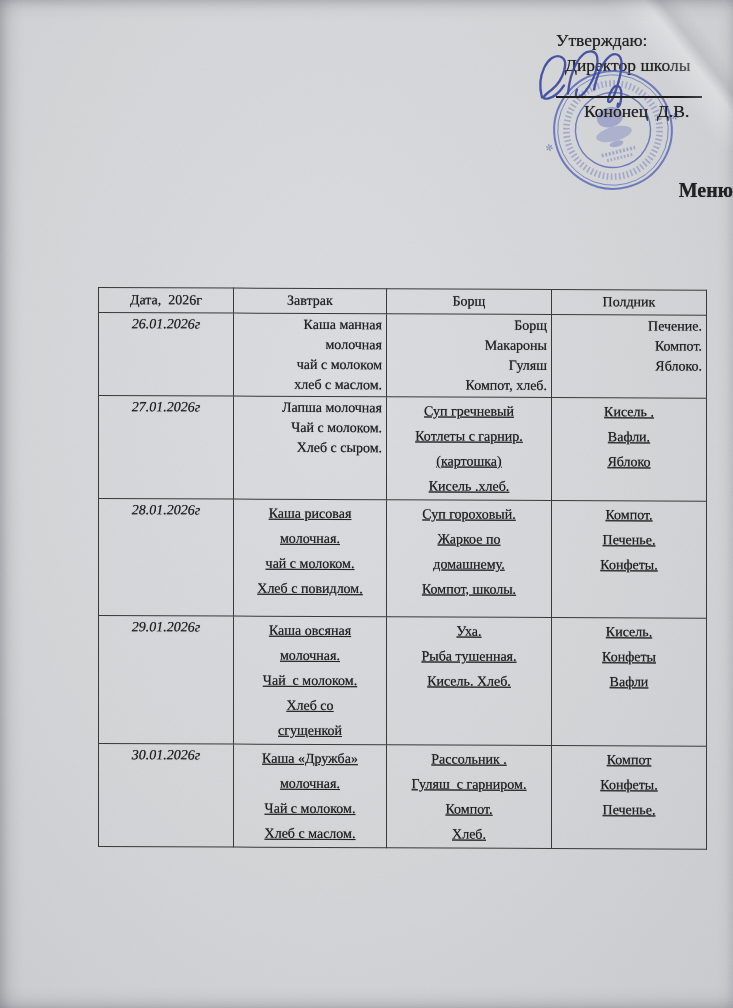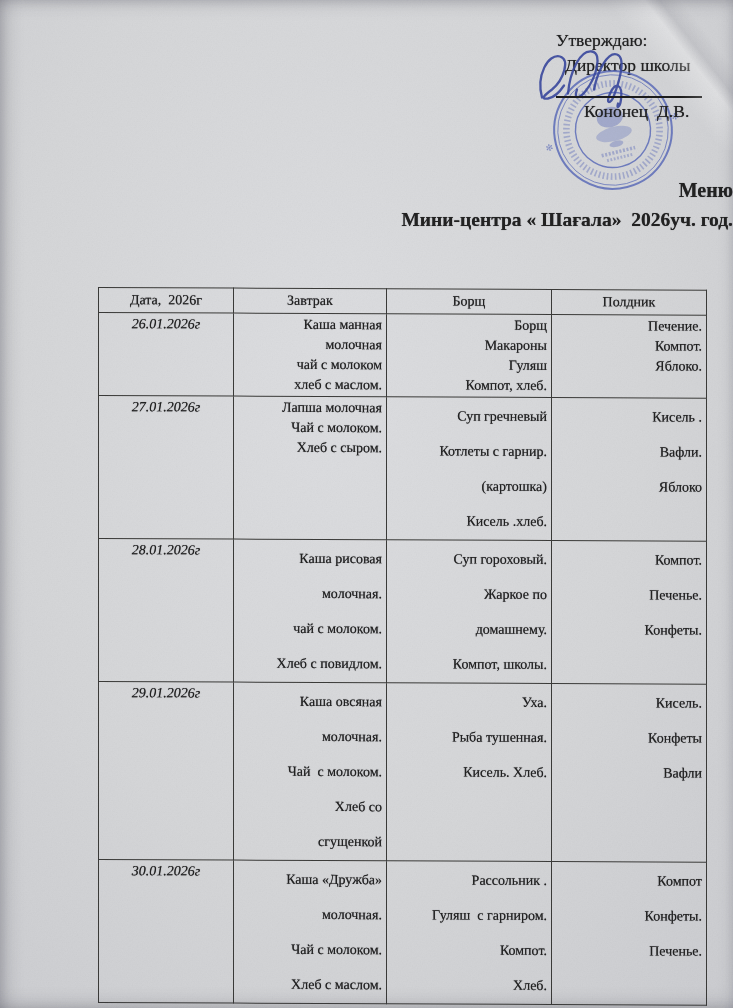--- a/index.html
+++ b/index.html
@@ -32,21 +32,21 @@
   }
   table.menu th,table.menu td{
     border:1.5px solid #3a3a38;
     font-size:14px;font-weight:400;vertical-align:top;
     white-space:pre-line;padding:1px 4px;
     text-shadow:0 0 0.7px rgba(30,30,35,.75);
   }
   table.menu th{height:22px;text-align:center;line-height:22px;}
   td.date{text-align:center;line-height:20px;padding-top:3px;font-style:italic;}
   td.ctr{text-align:right;line-height:20px;padding-top:2px;}
-  td.lft{text-align:right;line-height:35px;padding-left:9px;padding-top:3px;}
+  td.lft{text-align:center;line-height:25px;padding-left:9px;padding-top:3px;text-decoration:underline;}
 
   
   .crease{position:absolute;right:0;top:0;width:190px;height:150px;pointer-events:none;
     background:linear-gradient(52deg, transparent 58%, rgba(255,255,255,.30) 71%, rgba(110,110,122,.14) 76%, transparent 83%);}
   .texture{position:absolute;left:0;top:0;width:733px;height:1008px;pointer-events:none;mix-blend-mode:multiply;}
   .vignette{position:absolute;left:0;top:0;width:733px;height:1008px;pointer-events:none;
     box-shadow:inset 14px 0 20px -12px rgba(70,70,82,.40),
                inset 0 12px 18px -12px rgba(70,70,82,.35),
                inset -10px 0 18px -14px rgba(70,70,82,.28),
                inset 0 -14px 20px -14px rgba(70,70,82,.33);}
@@ -84,21 +84,20 @@
       <path d="M22 56 C 16 34, 28 12, 40 15 C 50 18, 44 38, 32 48 C 24 54, 20 58, 28 57 C 34 56, 40 50, 44 44"></path>
       <path d="M48 52 C 50 30, 60 8, 72 10 C 83 12, 76 36, 66 49 C 60 57, 53 59, 57 48"></path>
       <path d="M74 48 C 78 28, 88 10, 97 13 C 106 16, 100 38, 94 54 C 91 62, 85 64, 90 52 C 95 40, 103 42, 101 58 C 100 66, 96 68, 98 62"></path>
     </g>
   </svg>
   <div class="sig-line"></div>
   <div class="appr-name ink">Кононец&nbsp; Д.В.</div>
 
   <div class="title-block">
     <div class="t1 ink">Меню</div>
-    <div class="t2 ink">Мини-центра «&nbsp;Шағала»&nbsp; 2026уч. год.</div>
   </div>
 
   <table class="menu">
     <colgroup>
         <col style="width:135px">
         <col style="width:153px">
         <col style="width:165px">
         <col style="width:155px">
       </colgroup>
     <thead>

